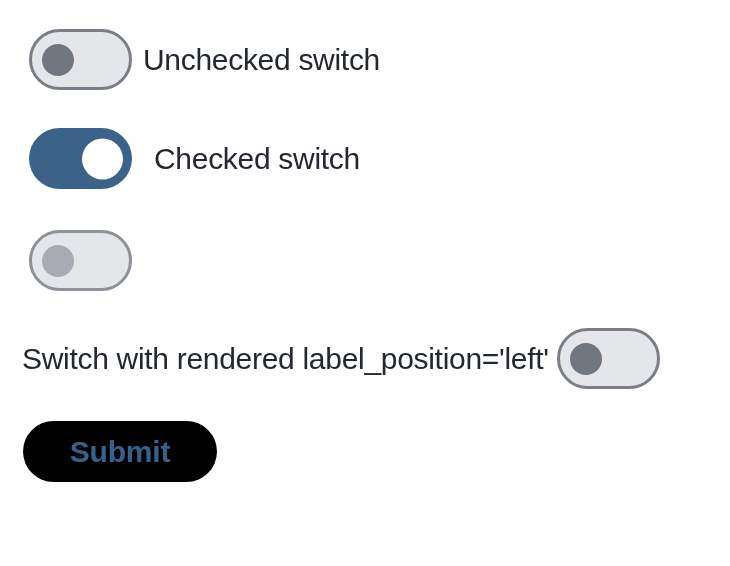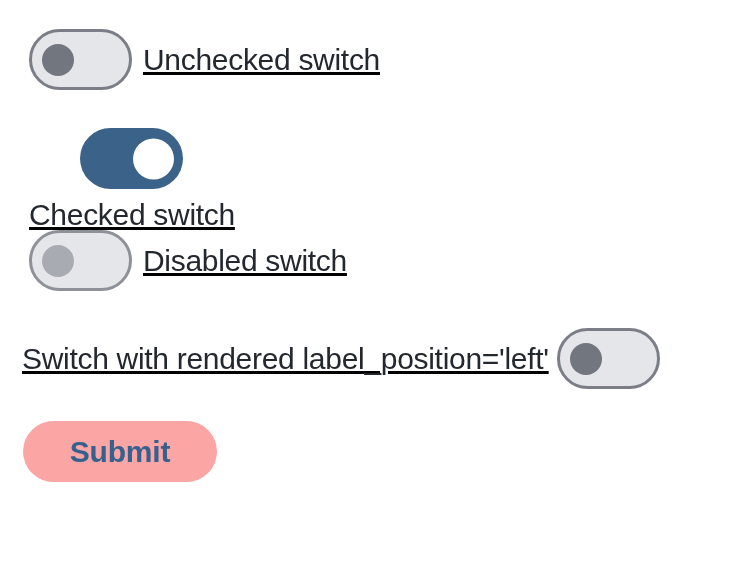--- a/index.html
+++ b/index.html
@@ -12,21 +12,20 @@
     position: relative;
     background: #ffffff;
     font-family: "Liberation Sans", sans-serif;
     overflow: hidden;
   }
 
   .row {
     position: absolute;
     display: flex;
     align-items: center;
-    text-decoration: underline;
   }
 
   
   .switch {
     position: relative;
     width: 103px;
     height: 61px;
     border-radius: 31px;
     box-sizing: border-box;
     flex: 0 0 auto;
@@ -69,34 +68,34 @@
   
   .switch-label {
     font-size: 30px;
     line-height: 1;
     color: #23272e;
     letter-spacing: -0.3px;
     white-space: nowrap;
   }
 
   .row-1 { left: 29px; top: 29px;  gap: 11px; }
-  .row-2 { left: 29px; top: 128px; gap: 11px; flex-direction: column; }
+  .row-2 { left: 29px; top: 128px; gap: 22px; }
   .row-3 { left: 29px; top: 230px; gap: 11px; }
   .row-4 { left: 22px; top: 328px; gap: 8px; }
 
   
   .submit-btn {
     position: absolute;
     left: 23px;
     top: 421px;
     width: 194px;
     height: 61px;
     border: none;
     border-radius: 31px;
-    background: #fca5a5;
+    background: #000000;
     color: #36618e;
     font-family: "Liberation Sans", sans-serif;
     font-size: 30px;
     font-weight: 700;
     letter-spacing: -0.2px;
     display: flex;
     align-items: center;
     justify-content: center;
     cursor: pointer;
   }
@@ -115,21 +114,20 @@
   <div class="switch on">
     <div class="knob"></div>
   </div>
   <span class="switch-label">Checked switch</span>
 </div>
 
 <div class="row row-3">
   <div class="switch off disabled">
     <div class="knob"></div>
   </div>
-  <span class="switch-label">Disabled switch</span>
 </div>
 
 <div class="row row-4">
   <span class="switch-label">Switch with rendered label_position='left'</span>
   <div class="switch off">
     <div class="knob"></div>
   </div>
 </div>
 
 <button class="submit-btn">Submit</button>

